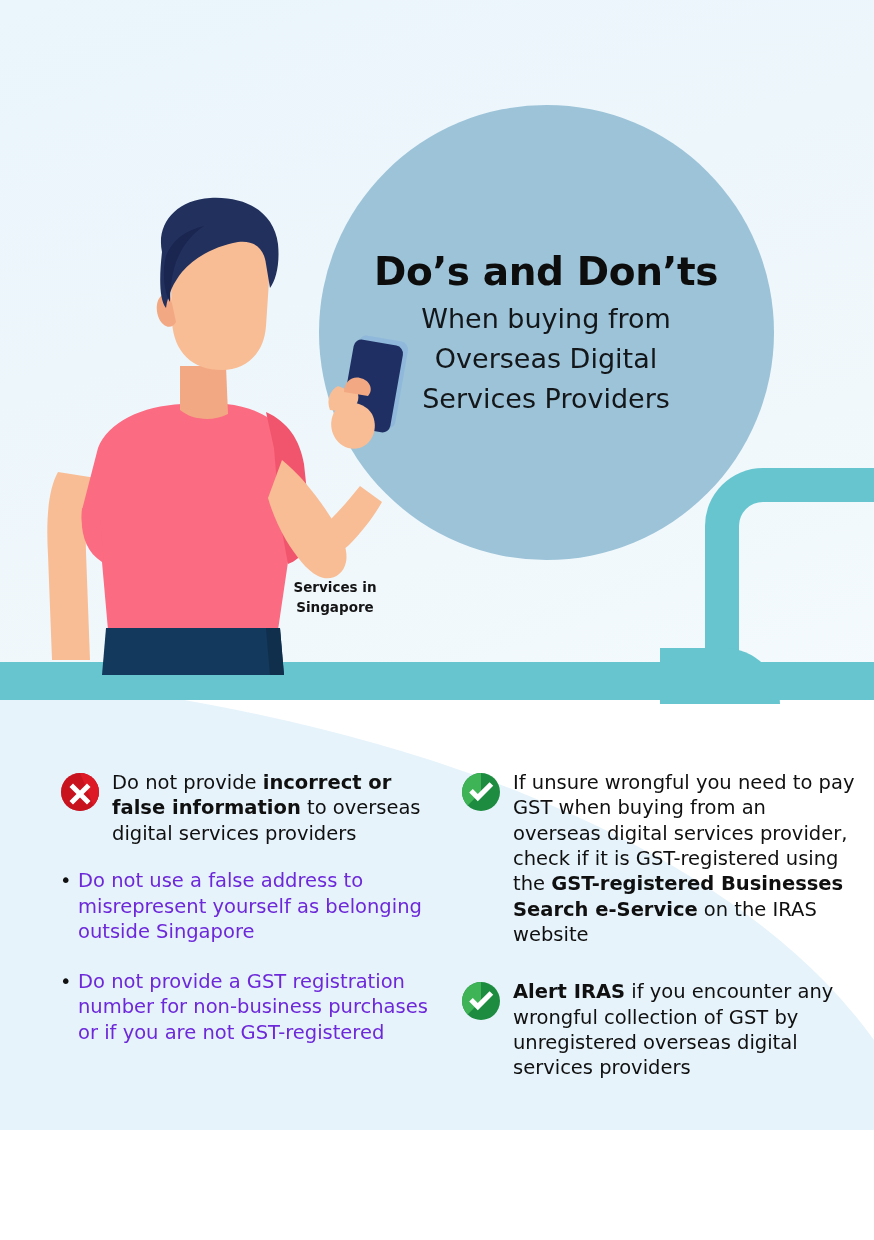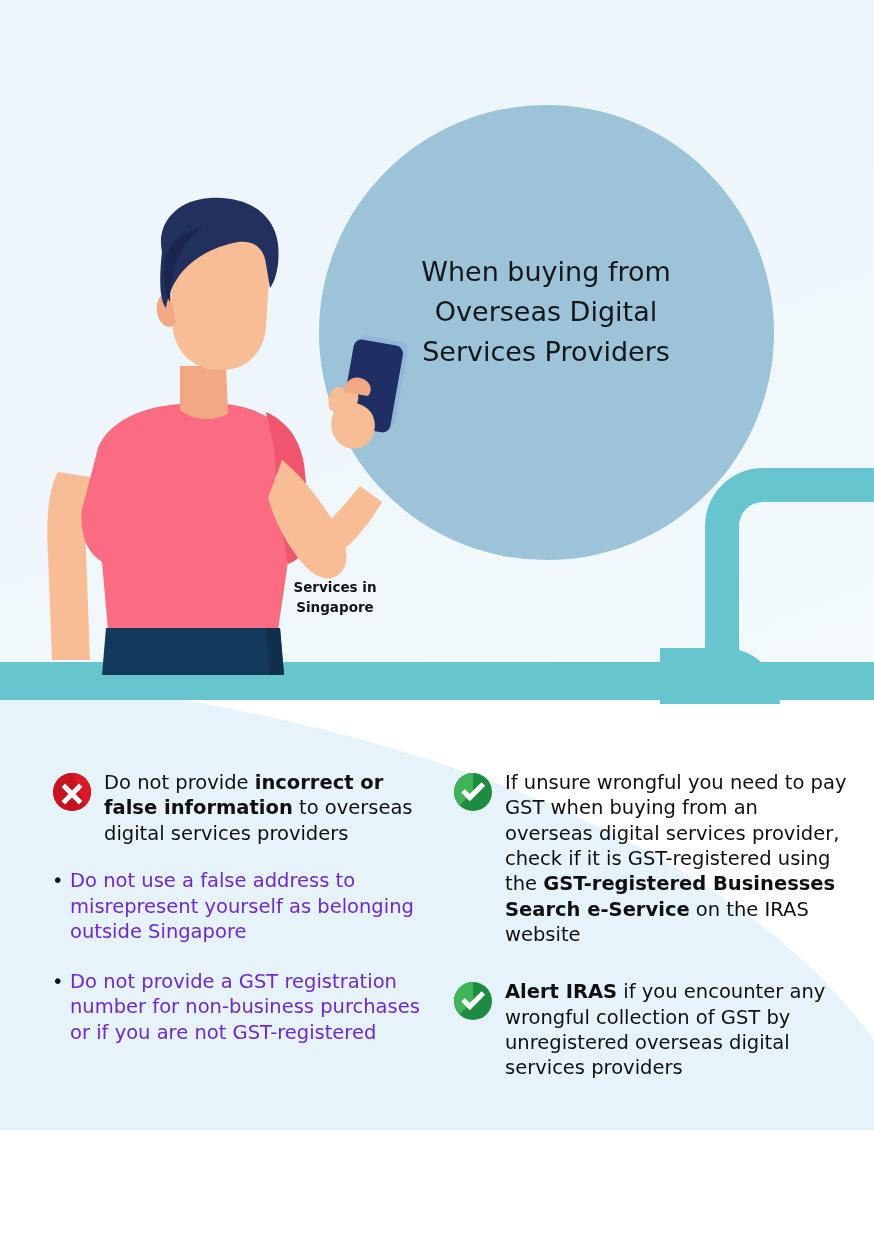--- a/index.html
+++ b/index.html
@@ -66,21 +66,21 @@
   .char{position:absolute;left:30px;top:190px;width:390px;height:485px;}
   .char svg{display:block;}
 
   .caption{
     position:absolute;left:255px;top:578px;width:160px;text-align:center;
     font-size:13.5px;font-weight:bold;line-height:1.45;color:#141414;
   }
 
   
   .tips{
-    position:absolute;left:8px;top:770px;width:718px;height:400px;
+    position:absolute;left:16px;top:770px;width:718px;height:400px;
   }
   .col{position:absolute;top:0;}
   .col-left{left:44px;width:390px;}
   .col-right{left:445px;width:395px;}
 
   .item{display:flex;align-items:flex-start;margin-bottom:6px;}
   .item .ico{flex:0 0 auto;margin-right:12px;margin-top:2px;}
   .item .txt{
     font-size:19.5px;line-height:1.30;color:#101010;
   }
@@ -159,20 +159,21 @@
       <path d="M236 438 L250 438 L254 485 L240 485 Z" fill="#0f2f4c"></path>
     </svg>
   </div>
 
   <div class="caption">
     <span>Services in</span><br>
     <span>Singapore</span>
   </div>
 
   <div class="headline">
+    <h1>Do’s and Don’ts</h1>
     <div class="sub">
       <div>When buying from</div>
       <div>Overseas Digital</div>
       <div>Services Providers</div>
     </div>
   </div>
 
   <div class="tips">
 
     <div class="col col-left">

